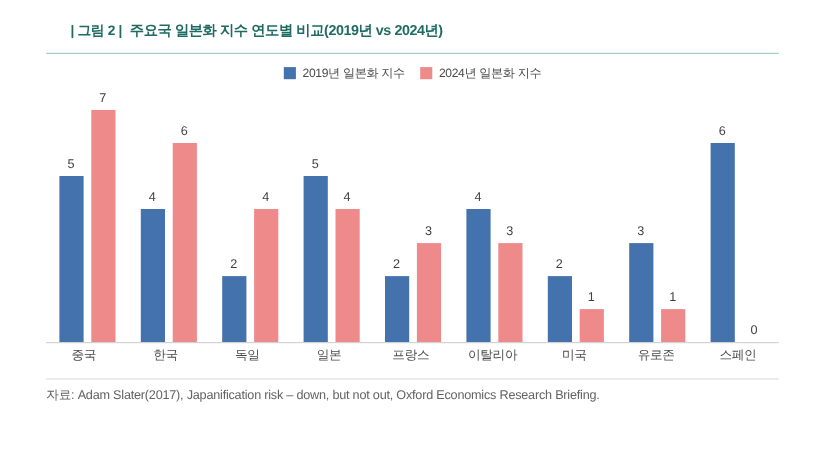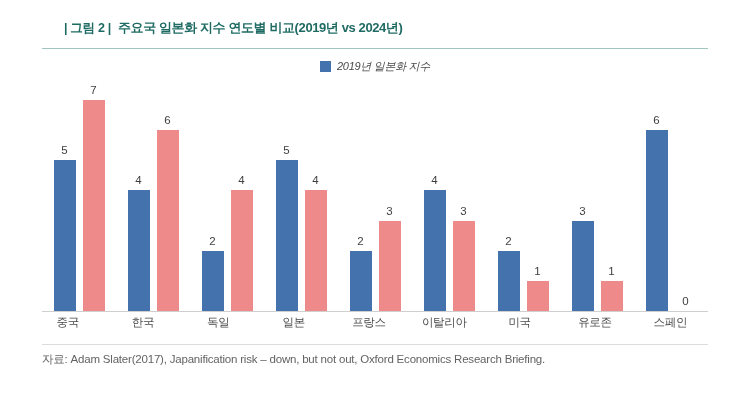--- a/index.html
+++ b/index.html
@@ -53,21 +53,20 @@
   
   .legend {
     position: absolute;
     left: 0;
     right: 0;
     top: 59px;
     display: flex;
     justify-content: center;
     align-items: center;
     gap: 14px;
-    font-style: italic;
   }
   .legend-item {
     display: flex;
     align-items: center;
     gap: 6px;
   }
   .legend-swatch {
     width: 11px;
     height: 11px;
     display: inline-block;
@@ -130,25 +129,25 @@
   }
   .bar {
     width: 22px;
     display: block;
   }
   .bar.s2019 { background: #4472ad; }
   .bar.s2024 { background: #ee8a8a; }
   
   .xlabels {
     position: absolute;
-    left: 30px;
+    left: 39px;
     right: 42px;
     top: 315px;
     display: flex;
-    justify-content: space-between;
+    justify-content: center;
   }
   .xlabel {
     flex: 1 1 0;
     text-align: center;
     font-size: 11.5px;
     color: #4a4a4a;
     letter-spacing: -0.3px;
     white-space: nowrap;
   }
   
@@ -178,20 +177,24 @@
   <div class="title-row">
     <span class="title-tag">| 그림 2 |</span>
     <span class="title-text">주요국 일본화 지수 연도별 비교(2019년 vs 2024년)</span>
   </div>
   <div class="title-rule"></div>
 
   <div class="legend">
     <div class="legend-item">
       <span class="legend-swatch" style="background: rgb(68, 114, 173);"></span>
       <span class="legend-label">2019년 일본화 지수</span>
+    </div>
+    <div class="legend-item">
+      <span class="legend-swatch" style="background: rgb(238, 138, 138);"></span>
+      <span class="legend-label">2024년 일본화 지수</span>
     </div>
   </div>
 
   <div class="plot">
     <div class="groups" id="groups">
         <div class="group">
           <div class="bar-wrap">
             <span class="bar-value">5</span>
             <div class="bar s2019" style="background: rgb(68, 114, 173); height: 150.714px;"></div>
           </div>

